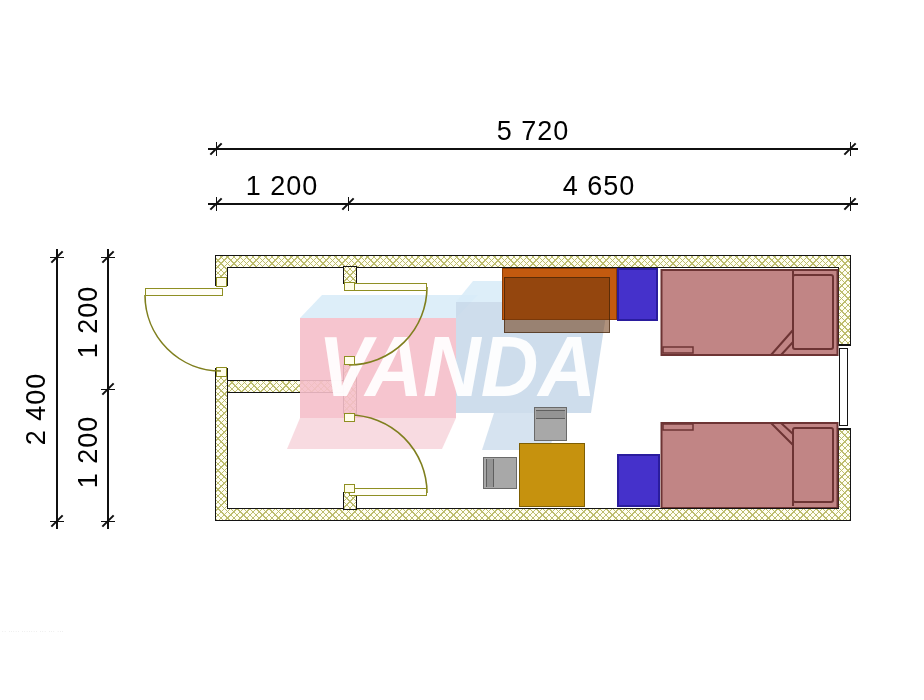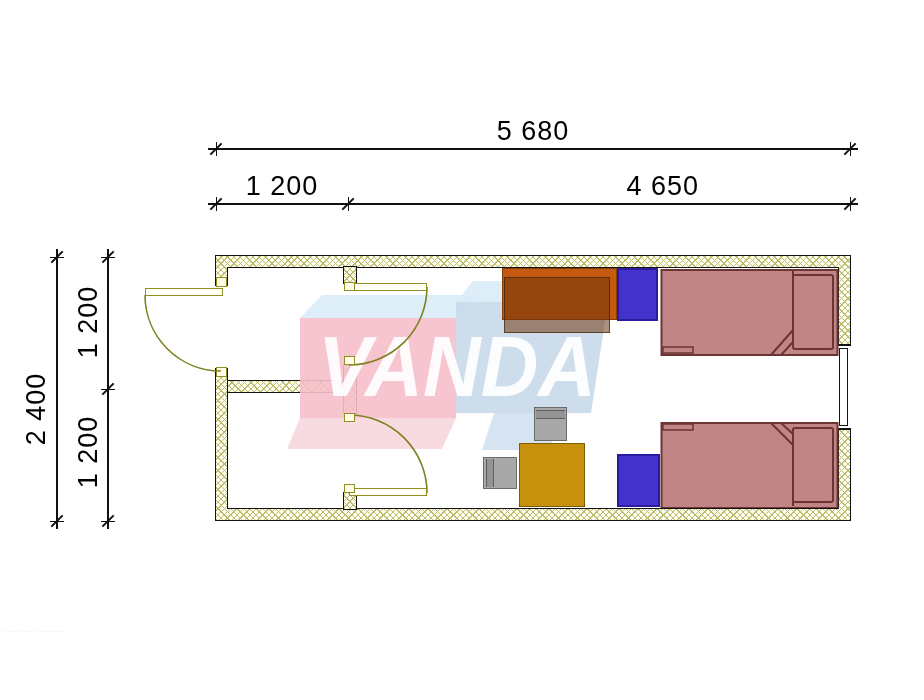--- a/index.html
+++ b/index.html
@@ -40,32 +40,32 @@
 <body>
 
 <div id="canvas">
 
   <div>
     <div class="dim-line-h" style="left:208px;top:148px;width:650px;"></div>
     <div class="tick" style="left:208px;top:148px;"></div>
     <div class="tick" style="left:842px;top:148px;"></div>
     <div class="stub-v" style="left:215.5px;top:142px;"></div>
     <div class="stub-v" style="left:849.5px;top:142px;"></div>
-    <div class="dim-label" style="left:433px;top:116px;">5 680</div>
+    <div class="dim-label" style="left:433px;top:116px;">5 720</div>
   </div>
   <div>
     <div class="dim-line-h" style="left:208px;top:203px;width:650px;"></div>
     <div class="tick" style="left:208px;top:203px;"></div>
     <div class="tick" style="left:340px;top:203px;"></div>
     <div class="tick" style="left:842px;top:203px;"></div>
     <div class="stub-v" style="left:215.5px;top:197px;"></div>
     <div class="stub-v" style="left:347.5px;top:197px;"></div>
     <div class="stub-v" style="left:849.5px;top:197px;"></div>
     <div class="dim-label" style="left:182px;top:171px;">1 200</div>
-    <div class="dim-label" style="left:499px;top:171px;text-align:right;">4 650</div>
+    <div class="dim-label" style="left:499px;top:171px;">4 650</div>
   </div>
 
   <div>
     <div class="dim-line-v" style="left:56px;top:249px;height:280px;"></div>
     <div class="tick" style="left:49px;top:256px;"></div>
     <div class="tick" style="left:49px;top:520px;"></div>
     <div class="stub-h" style="left:50px;top:256.5px;"></div>
     <div class="stub-h" style="left:50px;top:520.5px;"></div>
     <div class="dim-label rot" style="left:-44px;top:394px;">2 400</div>
   </div>

